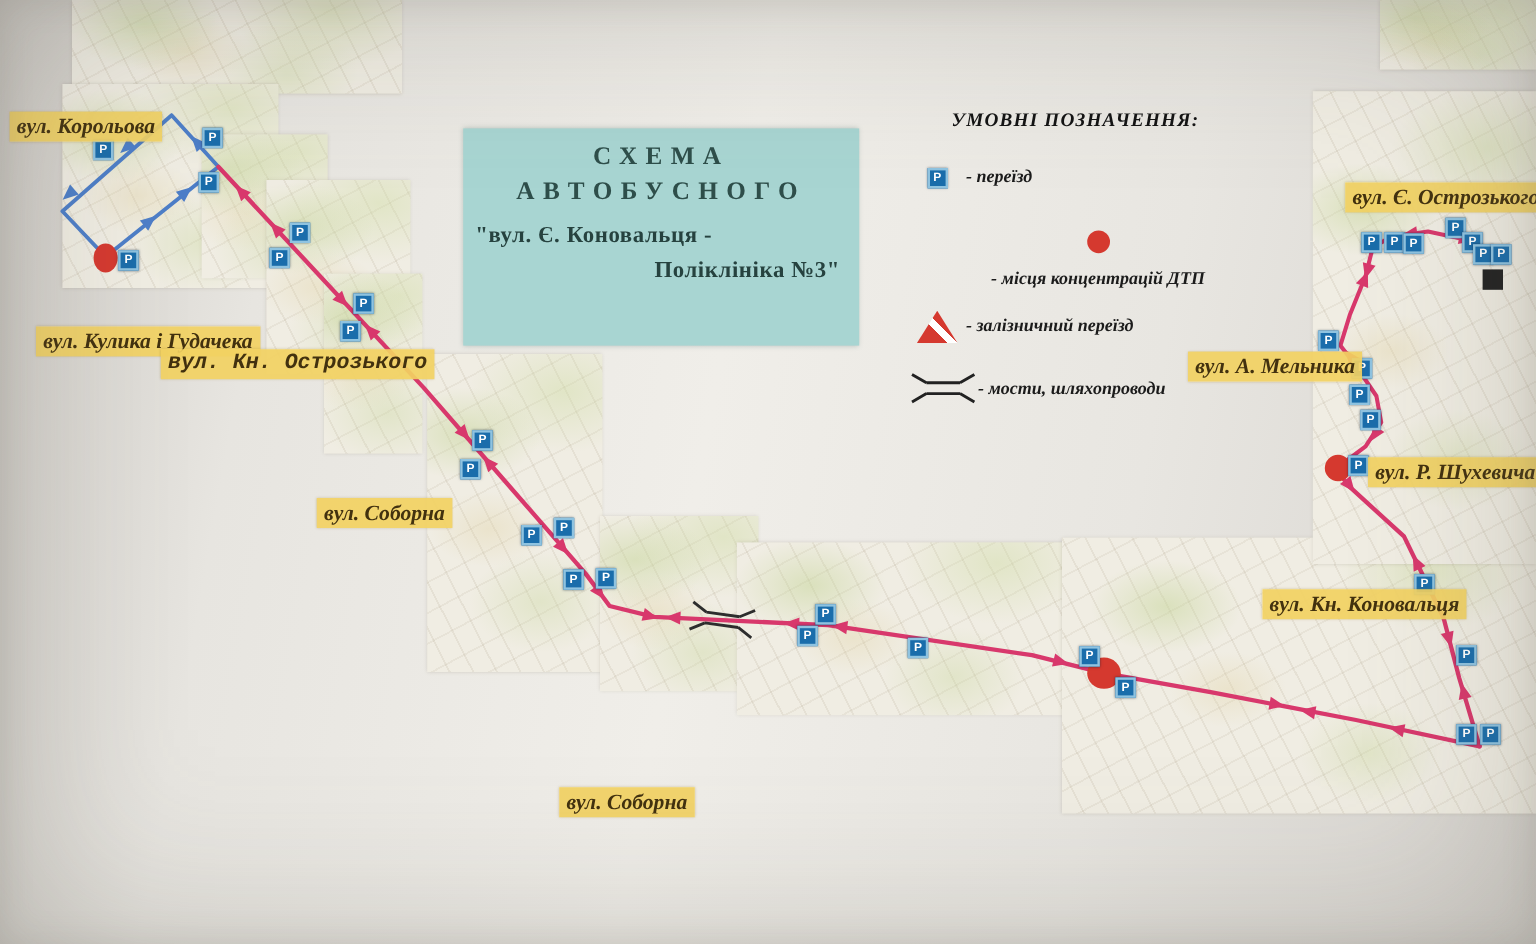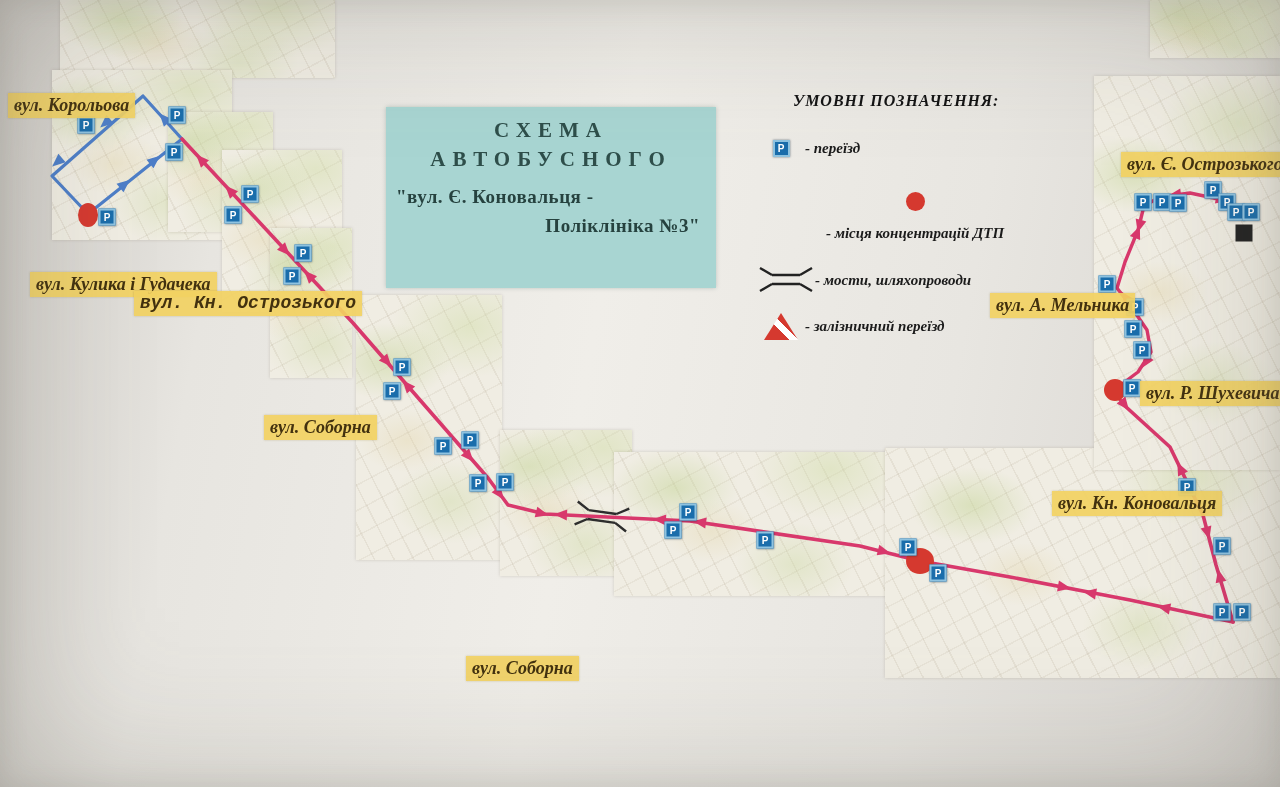--- a/index.html
+++ b/index.html
@@ -167,31 +167,31 @@
             <div class="p-stop inline">P</div>
           </div>
           <span class="li-label">- переїзд</span>
         </div>
         <div class="legend-item" style="margin-top: 20px; flex-direction: column;">
           <div class="li-icon">
             <div class="circ-icon"></div>
           </div>
           <span class="li-label">- місця концентрацій ДТП</span>
         </div>
+        <div class="legend-item" style="margin-top: 17px;">
+          <div class="li-icon">
+            <div class="rail-icon"></div>
+          </div>
+          <span class="li-label">- залізничний переїзд</span>
+        </div>
         <div class="legend-item" style="margin-top: 22px;">
           <div class="li-icon">
             <svg width="58" height="32">
               <path d="M-14,-4 H14 M-14,-4 L-26,-11 M14,-4 L26,-11 M-14,5 H14 M-14,5 L-26,12 M14,5 L26,12" transform="translate(29,15)" stroke="#222" stroke-width="2.4" fill="none"></path>
             </svg>
           </div>
           <span class="li-label">- мости, шляхопроводи</span>
         </div>
-        <div class="legend-item" style="margin-top: 17px;">
-          <div class="li-icon">
-            <div class="rail-icon"></div>
-          </div>
-          <span class="li-label">- залізничний переїзд</span>
-        </div>
       </div>
   </div>
 
   <div class="vignette"></div>
 </div>
 
 </body></html>

